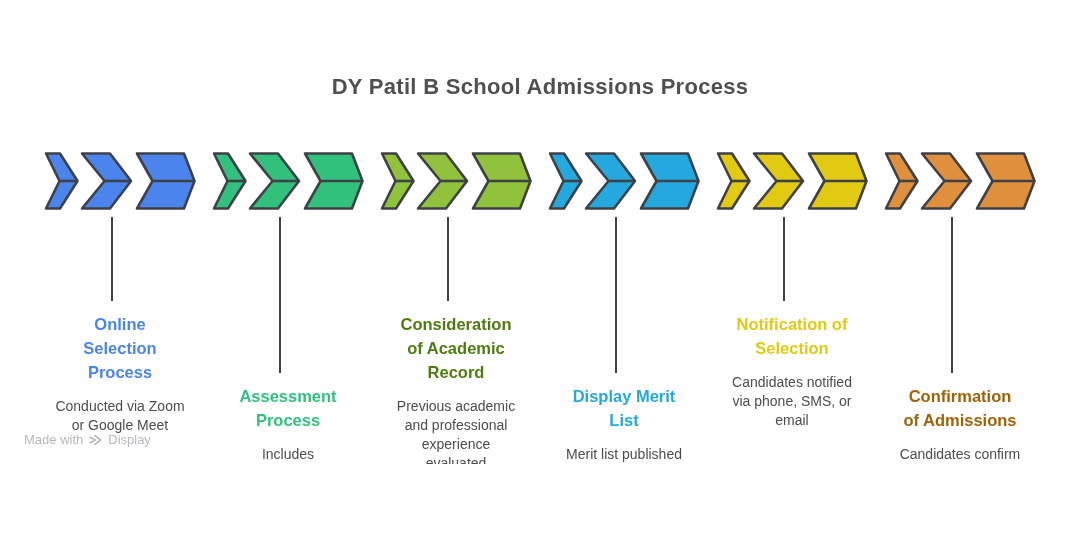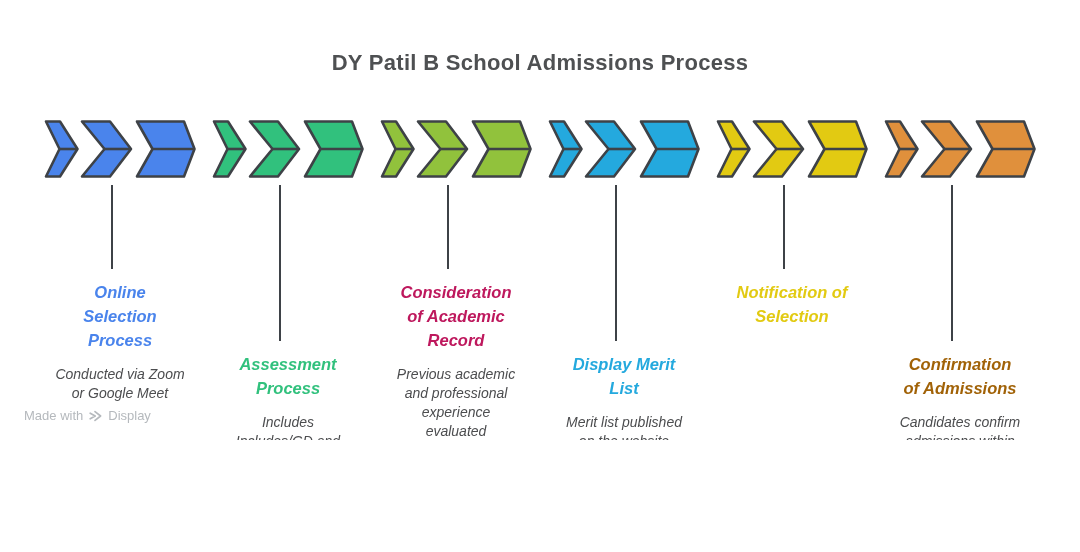--- a/index.html
+++ b/index.html
@@ -1,28 +1,27 @@
 <!DOCTYPE html>
 <html><head>
 <meta charset="utf-8">
 <style>
   html,body { margin:0; padding:0; }
   body { background:#ffffff; }
   .canvas {
     position:relative; width:1080px; height:440px; background:#ffffff;
-    font-family:"Liberation Sans", sans-serif; overflow:hidden;
+    font-family:"Liberation Sans", sans-serif; overflow:hidden;margin-top:24px;
   }
   .main-title {
     position:absolute; top:50px; left:0; width:100%; margin:0;
     text-align:center; font-size:22px; font-weight:bold; letter-spacing:0.3px;
   }
   .steps-row {
-    position:absolute; top:120px; left:36px; width:1008px;
+    position:absolute; top:128px; left:36px; width:1008px;
     display:flex;
-    font-style:italic;
   }
   .step { width:168px; display:flex; flex-direction:column; align-items:center; }
   .chevrons { display:block; }
   .connector { width:2px; height:84px; margin-top:7px; margin-right:16px; }
   .col-low .connector { height:156px; }
   .step-title {
     margin-top:11px; font-size:16.5px; font-weight:bold; line-height:24px;
     text-align:center; white-space:pre-line;
   }
   .step-desc {
@@ -87,21 +86,21 @@
         <g fill="#91c23c" stroke="#3e4247" stroke-width="2.6" stroke-linejoin="round">
           <polygon points="2,1.5 16,1.5 33.5,29 16,56.5 2,56.5 15.5,29"></polygon>
           <polygon points="38,1.5 66,1.5 87,29 66,56.5 38,56.5 60.5,29"></polygon>
           <polygon points="93,1.5 140,1.5 150.5,29 140,56.5 93,56.5 108.5,29"></polygon>
           <line x1="15.5" y1="29" x2="33.5" y2="29"></line>
           <line x1="60.5" y1="29" x2="87" y2="29"></line>
           <line x1="108.5" y1="29" x2="150.5" y2="29"></line>
         </g>
       </svg>
       <div class="connector" style="background: rgb(62, 66, 71);"></div>
-      <div class="step-title" style="color: #be185d;">Consideration
+      <div class="step-title" style="color: #4d7c0f;">Consideration
 of Academic
 Record</div>
       <div class="step-desc" style="color: rgb(76, 77, 79);">Previous academic
 and professional
 experience
 evaluated</div>
     </div>
 
     <div class="step col-low">
       <svg class="chevrons" viewBox="0 0 153 58" width="153" height="58">
@@ -128,20 +127,23 @@
           <polygon points="38,1.5 66,1.5 87,29 66,56.5 38,56.5 60.5,29"></polygon>
           <polygon points="93,1.5 140,1.5 150.5,29 140,56.5 93,56.5 108.5,29"></polygon>
           <line x1="15.5" y1="29" x2="33.5" y2="29"></line>
           <line x1="60.5" y1="29" x2="87" y2="29"></line>
           <line x1="108.5" y1="29" x2="150.5" y2="29"></line>
         </g>
       </svg>
       <div class="connector" style="background: rgb(62, 66, 71);"></div>
       <div class="step-title" style="color: rgb(226, 202, 18);">Notification of
 Selection</div>
+      <div class="step-desc" style="color: rgb(76, 77, 79);">Candidates notified
+via phone, SMS, or
+email</div>
     </div>
 
     <div class="step col-low">
       <svg class="chevrons" viewBox="0 0 153 58" width="153" height="58">
         <g fill="#e0903c" stroke="#3e4247" stroke-width="2.6" stroke-linejoin="round">
           <polygon points="2,1.5 16,1.5 33.5,29 16,56.5 2,56.5 15.5,29"></polygon>
           <polygon points="38,1.5 66,1.5 87,29 66,56.5 38,56.5 60.5,29"></polygon>
           <polygon points="93,1.5 140,1.5 150.5,29 140,56.5 93,56.5 108.5,29"></polygon>
           <line x1="15.5" y1="29" x2="33.5" y2="29"></line>
           <line x1="60.5" y1="29" x2="87" y2="29"></line>

